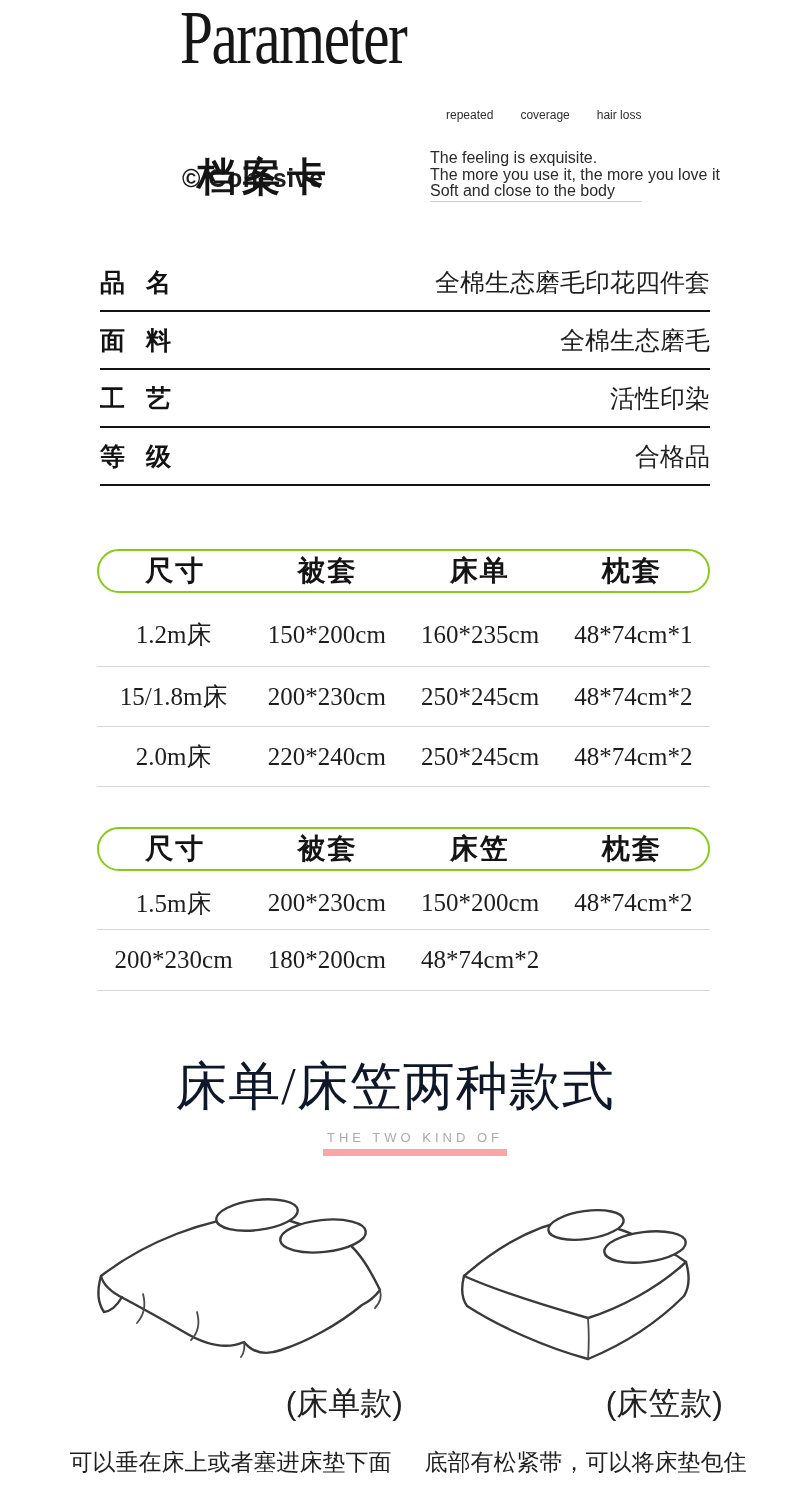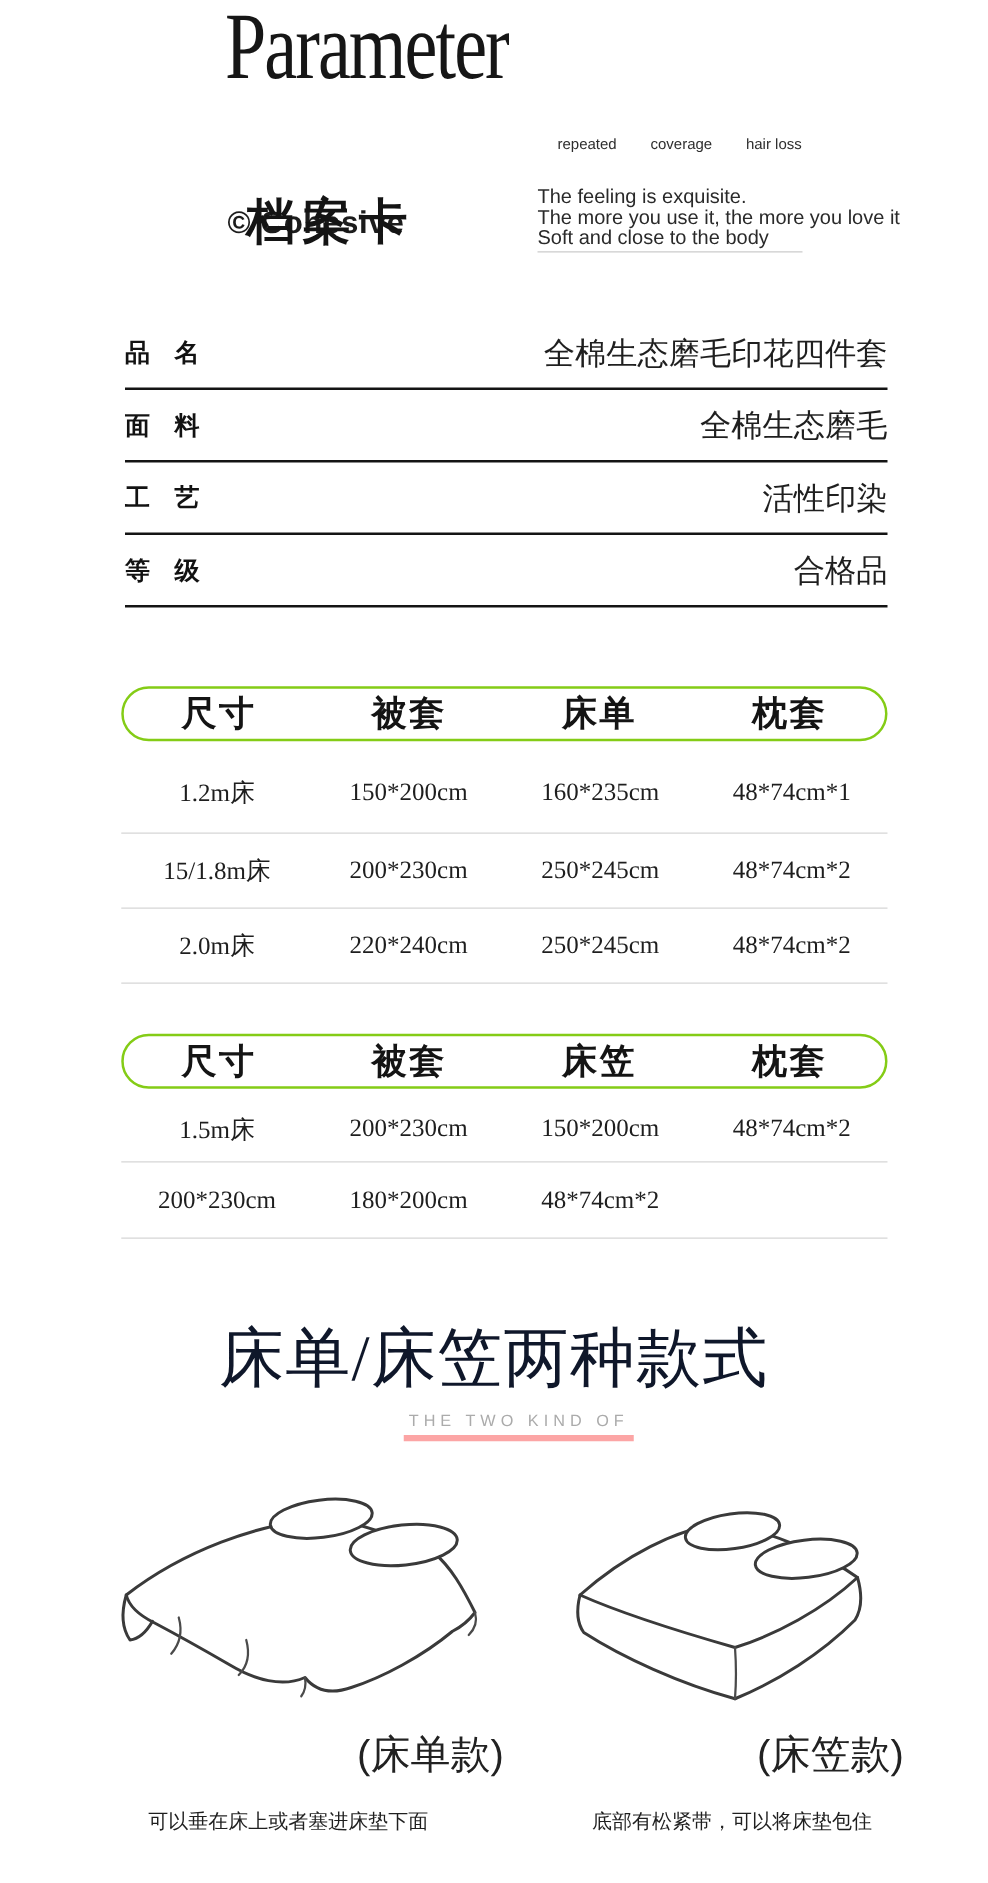--- a/index.html
+++ b/index.html
@@ -38,21 +38,21 @@
     position:absolute; left:430px; top:201px; width:212px; height:1px;
     background:#cccccc;
   }
   
   .spec-table { position:absolute; left:100px; top:254px; width:610px; }
   .spec-row {
     height:58px; display:flex; align-items:center; justify-content:space-between;
     border-bottom:2px solid #141414;
   }
   .spec-label {
-    font-size:20px; font-weight:800; color:#121212; word-spacing:12px;
+    font-size:25px; font-weight:800; color:#121212; word-spacing:12px;
     letter-spacing:1px;
   }
   .spec-value {
     font-family:"Liberation Serif","DejaVu Serif",serif;
     font-size:25px; color:#1f1f1f;
   }
   
   .size-table { position:absolute; left:97px; width:613px; }
   .size-table.t1 { top:549px; }
   .size-table.t2 { top:827px; }
@@ -64,52 +64,52 @@
     text-align:center; font-size:28px; font-weight:800; letter-spacing:2px;
     color:#141414;
   }
   .size-row {
     display:grid; grid-template-columns:25% 25% 25% 25%; align-items:center;
     border-bottom:1px solid #d6d6d6;
   }
   .size-row .cell {
     text-align:center;
     font-family:"Liberation Serif","DejaVu Serif",serif;
-    font-size:20px; color:#1e1e1e; white-space:nowrap;
+    font-size:25px; color:#1e1e1e; white-space:nowrap;
   }
   .t1 .size-row.r0 { height:74px; padding-top:10px; }
   .t1 .size-row.r1 { height:60px; }
   .t1 .size-row.r2 { height:60px; }
   .t2 .size-row.r0 { height:59px; padding-top:6px; }
   .t2 .size-row.r1 { height:61px; }
   
   .section-heading {
     position:absolute; left:0; top:1052px; width:790px; text-align:center;
     font-family:"Liberation Serif","DejaVu Serif",serif;
     font-size:52px; font-weight:400; color:#0f172a; letter-spacing:1px;
   }
   .section-subheading-wrap {
     position:absolute; left:0; top:1128px; width:790px; text-align:center;
   }
   .section-subheading {
     display:inline-block; font-size:13px; letter-spacing:4px; color:#ababab;
-    border-bottom:5px solid #fca5a5; padding:0 4px 4px 4px;margin-left:40px;
+    border-bottom:7px solid #fca5a5; padding:0 4px 4px 4px;margin-left:40px;
   }
   .figure-svg { position:absolute; }
   .fig-left  { left:85px;  top:1192px; }
   .fig-right { left:438px; top:1198px; }
   .figure-label {
     position:absolute; top:1382px; text-align:right;
     font-size:32px; font-weight:400; color:#222222; white-space:nowrap;
   }
   .label-left  { left:58px;  width:345px; }
   .label-right { left:428px; width:295px; }
   .figure-caption {
     position:absolute; top:1447px; text-align:center;
-    font-size:16px; font-weight:500; color:#1f1f1f; white-space:nowrap;
+    font-size:23px; font-weight:500; color:#1f1f1f; white-space:nowrap;
   }
   .caption-left  { left:48px;  width:365px; }
   .caption-right { left:413px; width:345px; }
   .sketch { stroke:#3a3a3a; stroke-width:2.4; fill:none;
             stroke-linecap:round; stroke-linejoin:round; }
   .sketch-fill { stroke:#3a3a3a; stroke-width:2.4; fill:#ffffff;
             stroke-linecap:round; stroke-linejoin:round; }
   .sketch-thin { stroke:#4a4a4a; stroke-width:1.8; fill:none;
             stroke-linecap:round; }
 </style>

